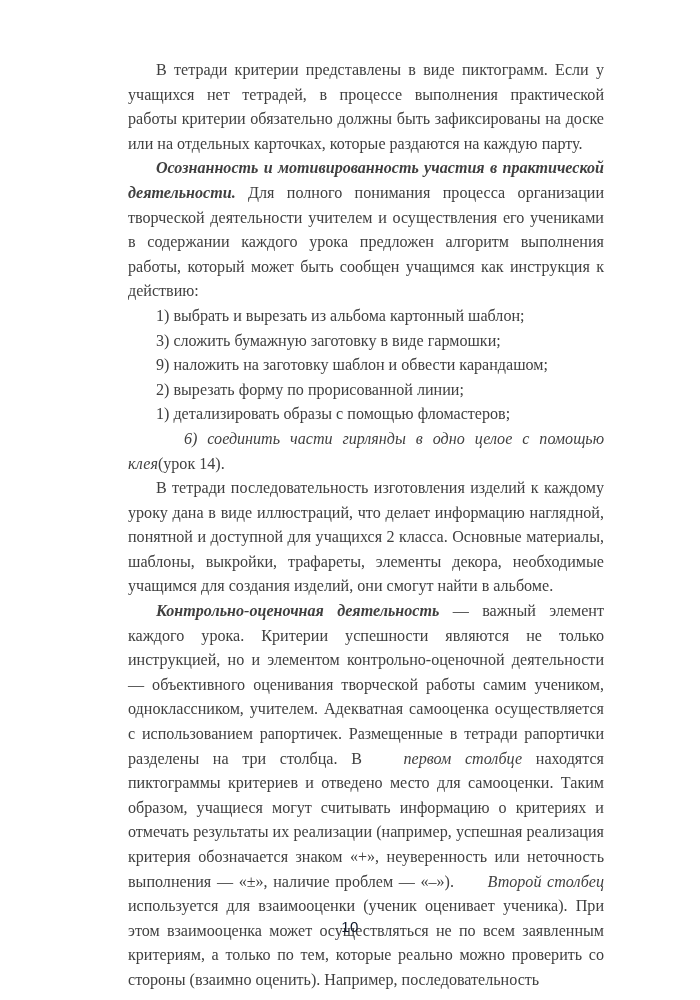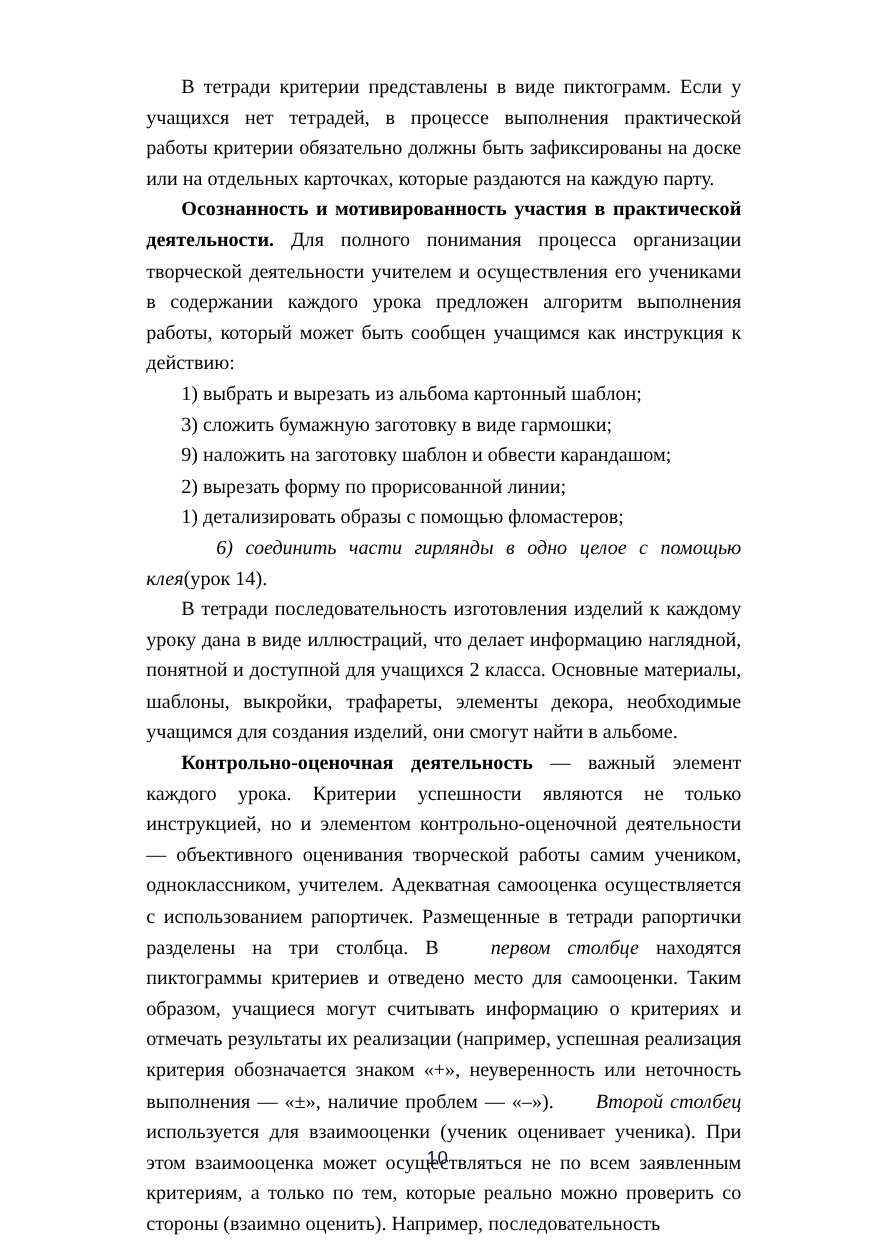--- a/index.html
+++ b/index.html
@@ -15,28 +15,28 @@
     overflow: hidden;
   }
   .page {
     position: relative;
     width: 700px;
     height: 1000px;
     background: #ffffff;
   }
   .text-block {
     position: absolute;
-    left: 117px;
+    left: 128px;
     top: 58px;
     width: 476px;
     font-size: 16.1px;
     line-height: 24.6px;
     text-align: justify;
     text-justify: inter-word;
-    color: #000000;
+    color: #404040;
     -webkit-font-smoothing: antialiased;
   }
   p {
     margin: 0;
     padding: 0;
     text-align: justify;
     hyphens: manual;
   }
   p.indent {
     text-indent: 28px;
@@ -45,20 +45,21 @@
     text-indent: 28px;
     text-align: justify;
   }
   p.list-item-last {
     text-indent: 28px;
     font-style: italic;
     text-align: justify;
   }
   .run-head {
     font-weight: bold;
+    font-style: italic;
   }
   .em {
     font-style: italic;
     margin-left: 28px;
   }
   .page-number {
     position: absolute;
     left: 0;
     top: 918px;
     width: 700px;

